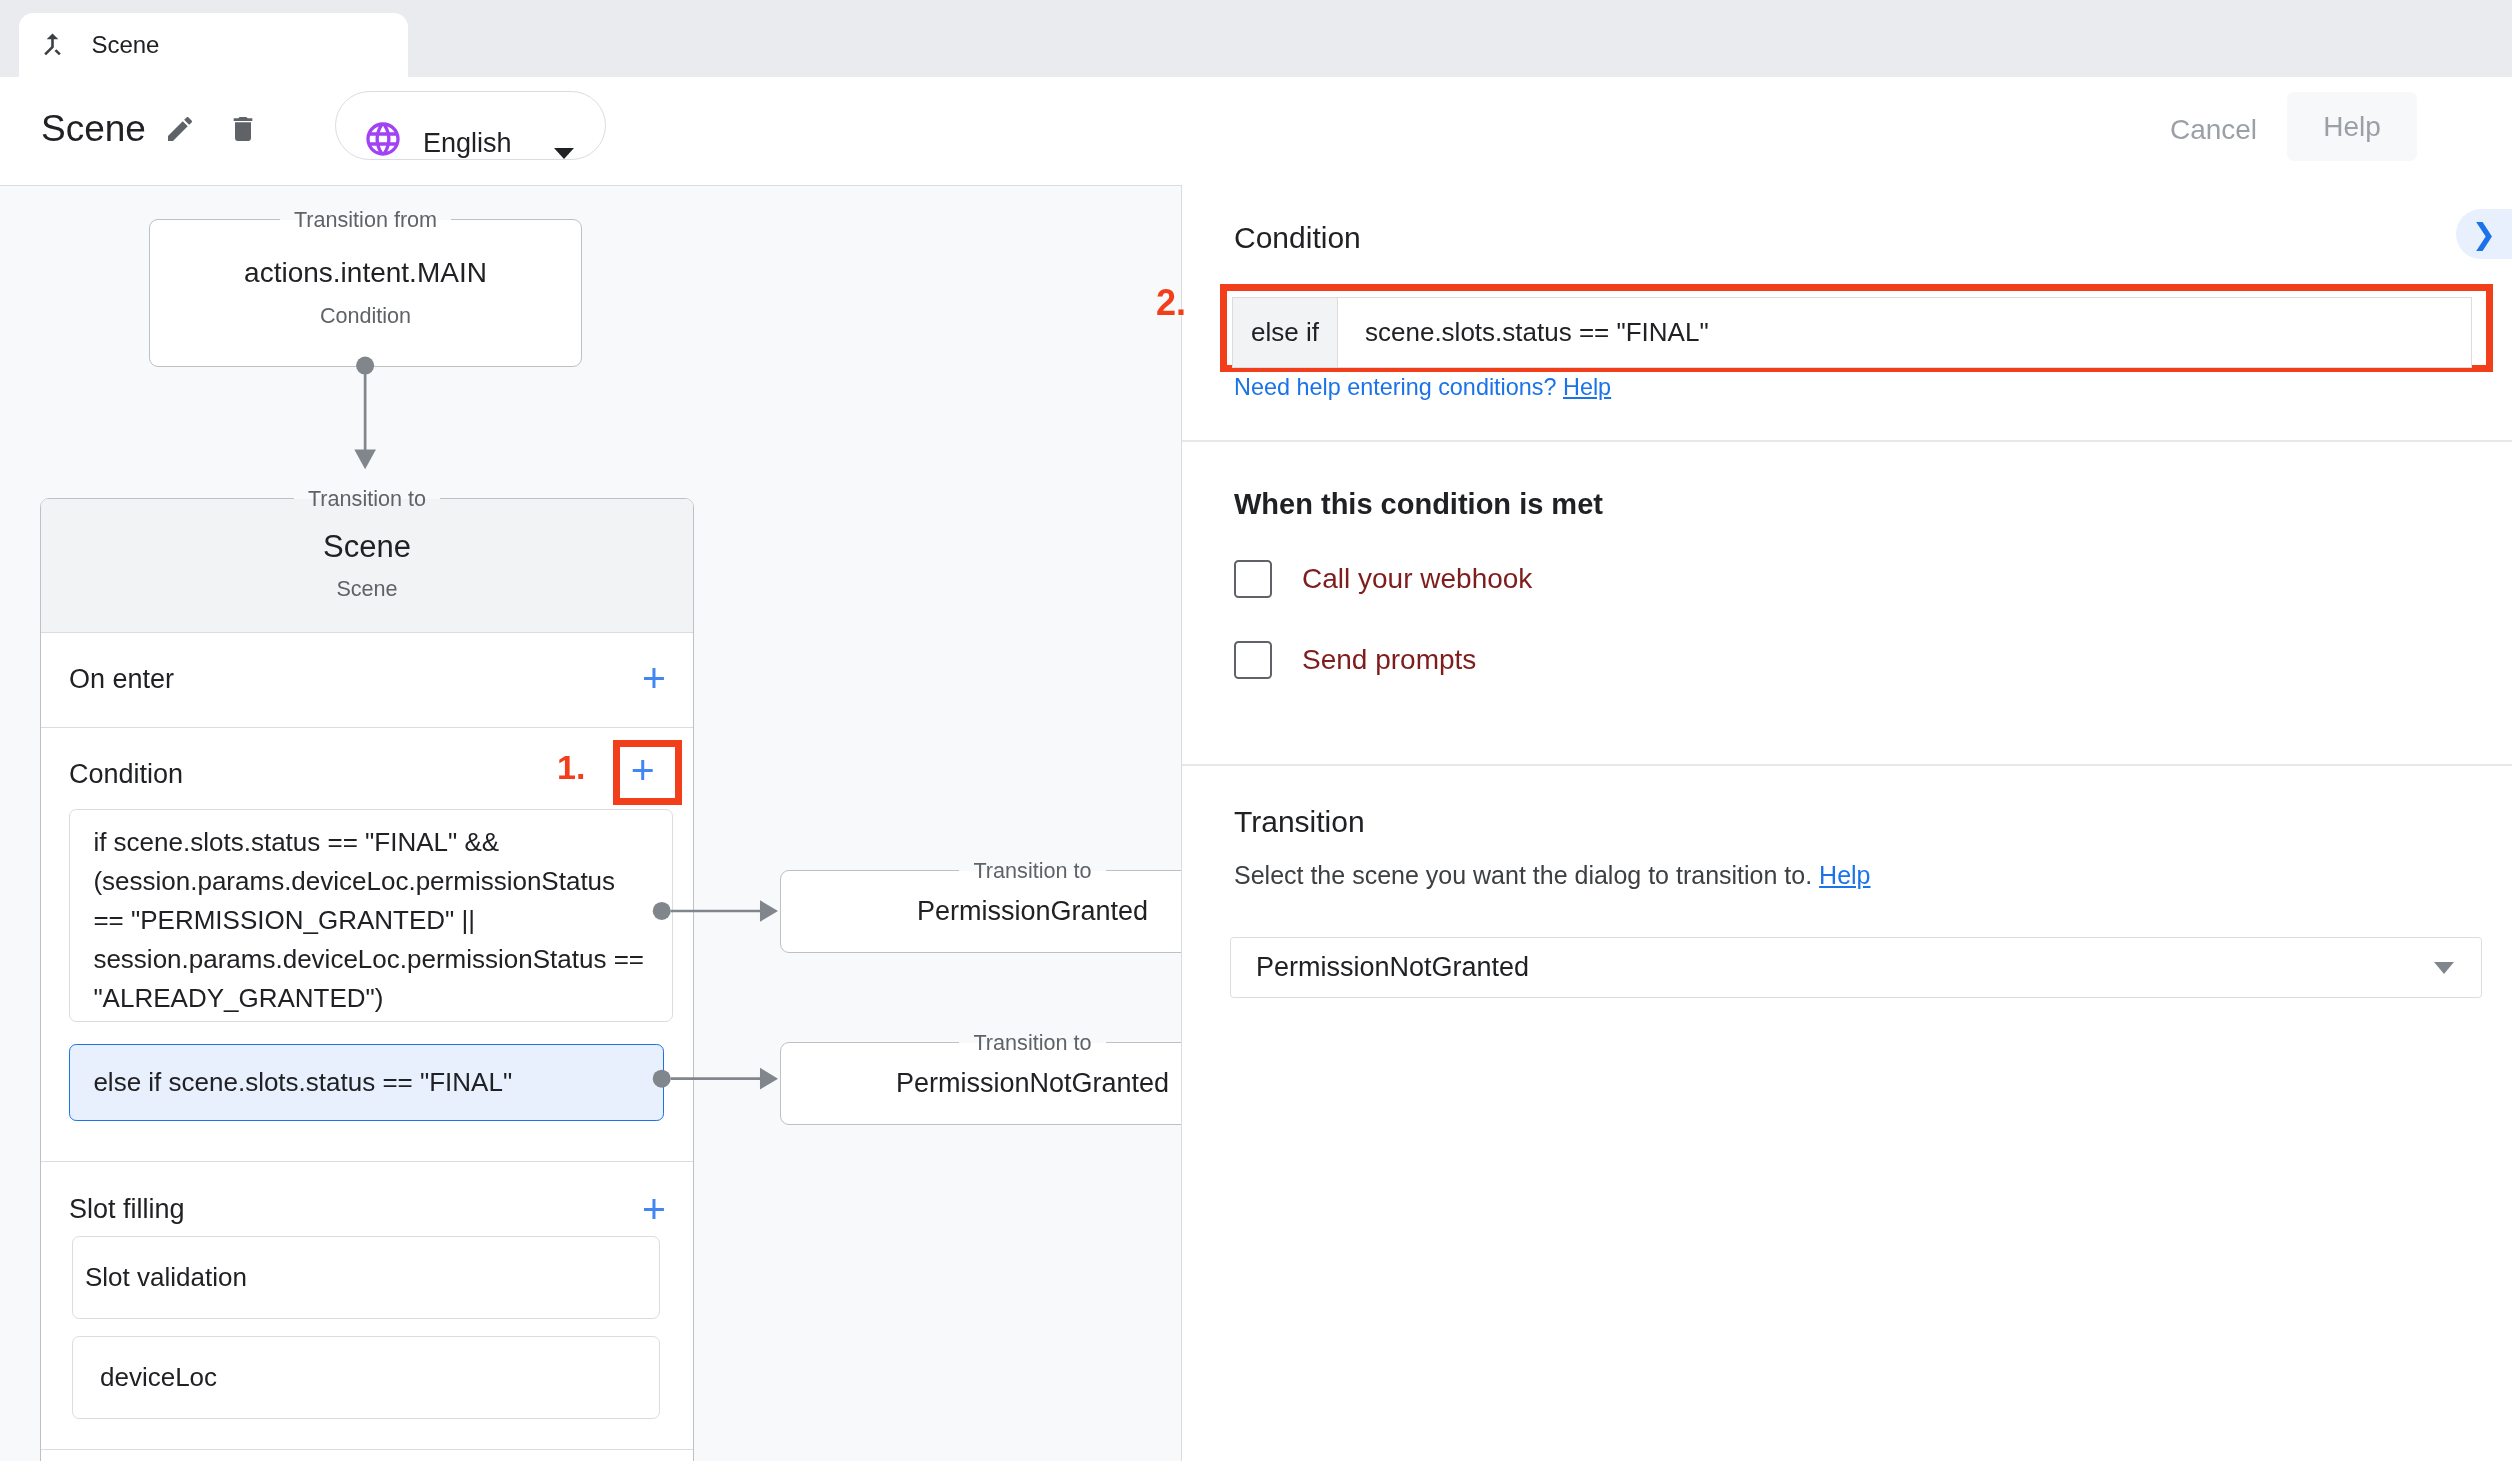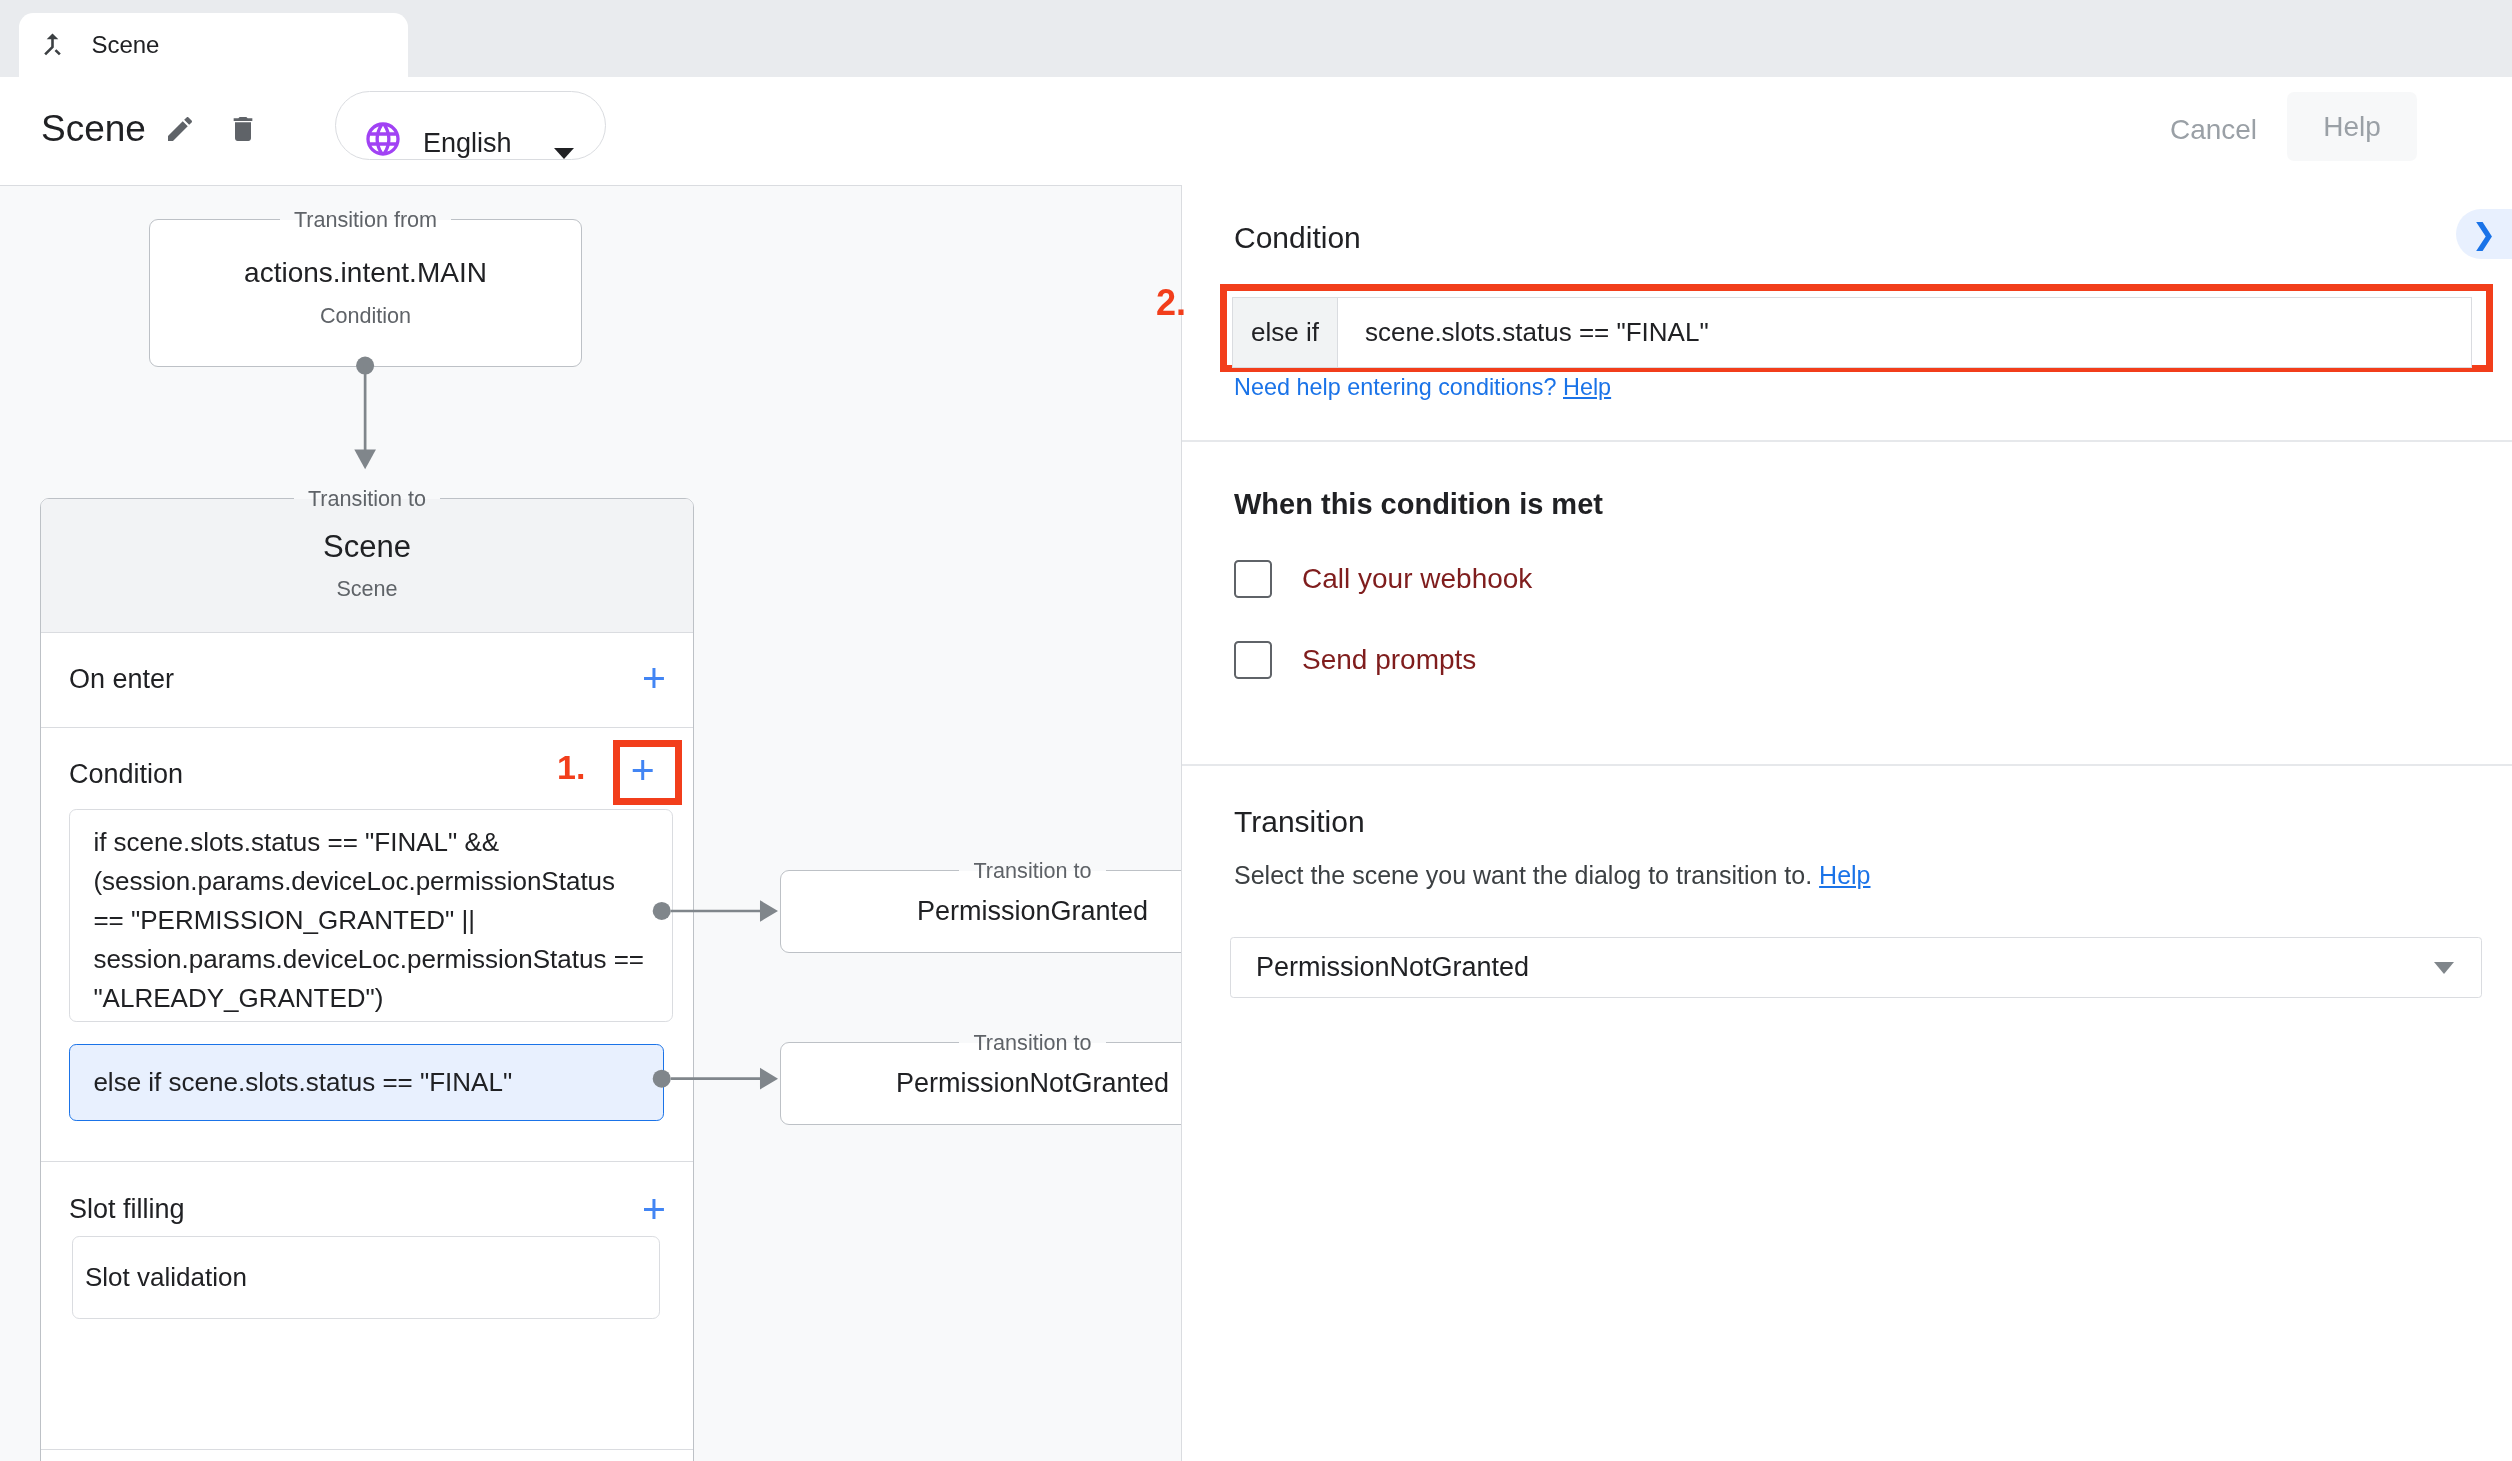--- a/index.html
+++ b/index.html
@@ -150,20 +150,21 @@
         <div class="plus" style="position:absolute;left:10.8px;top:3.6px;">+</div>
       </div>
       <div class="cond-card" style="top:81px;">if scene.slots.status == "FINAL" &amp;&amp; (session.params.deviceLoc.permissionStatus == "PERMISSION_GRANTED" || session.params.deviceLoc.permissionStatus == "ALREADY_GRANTED")</div>
       <div class="cond-card-sel" style="top:316px;">else if scene.slots.status == "FINAL"</div>
     </div>
 
     <div class="sec" style="height:287px;">
       <div class="sec-label" style="top:32px;">Slot filling</div>
       <div class="plus plus-abs" style="top:27px;">+</div>
       <div class="slot-card" style="top:74px;padding-left:12px;">Slot validation</div>
+      <div class="slot-card" style="top:174px;">deviceLoc</div>
     </div>
   </div>
 
   <div class="fieldset target-box" style="left:780px;top:684px;">
     <div class="legend"><span>Transition to</span></div>
     <span>PermissionGranted</span>
   </div>
   <div class="fieldset target-box" style="left:780px;top:856px;">
     <div class="legend"><span>Transition to</span></div>
     <span>PermissionNotGranted</span>

